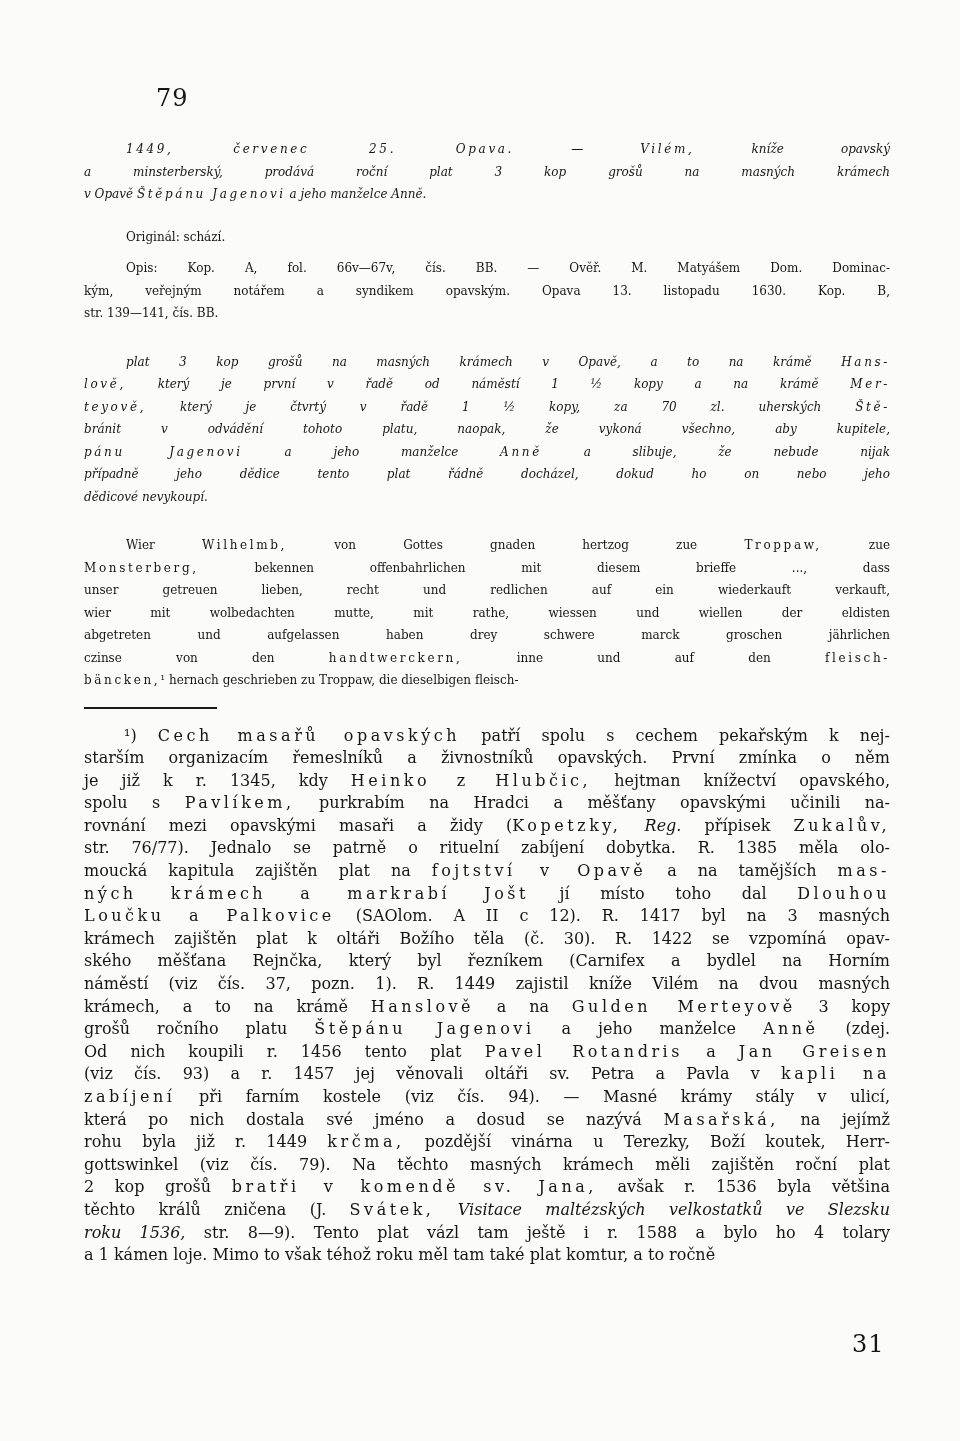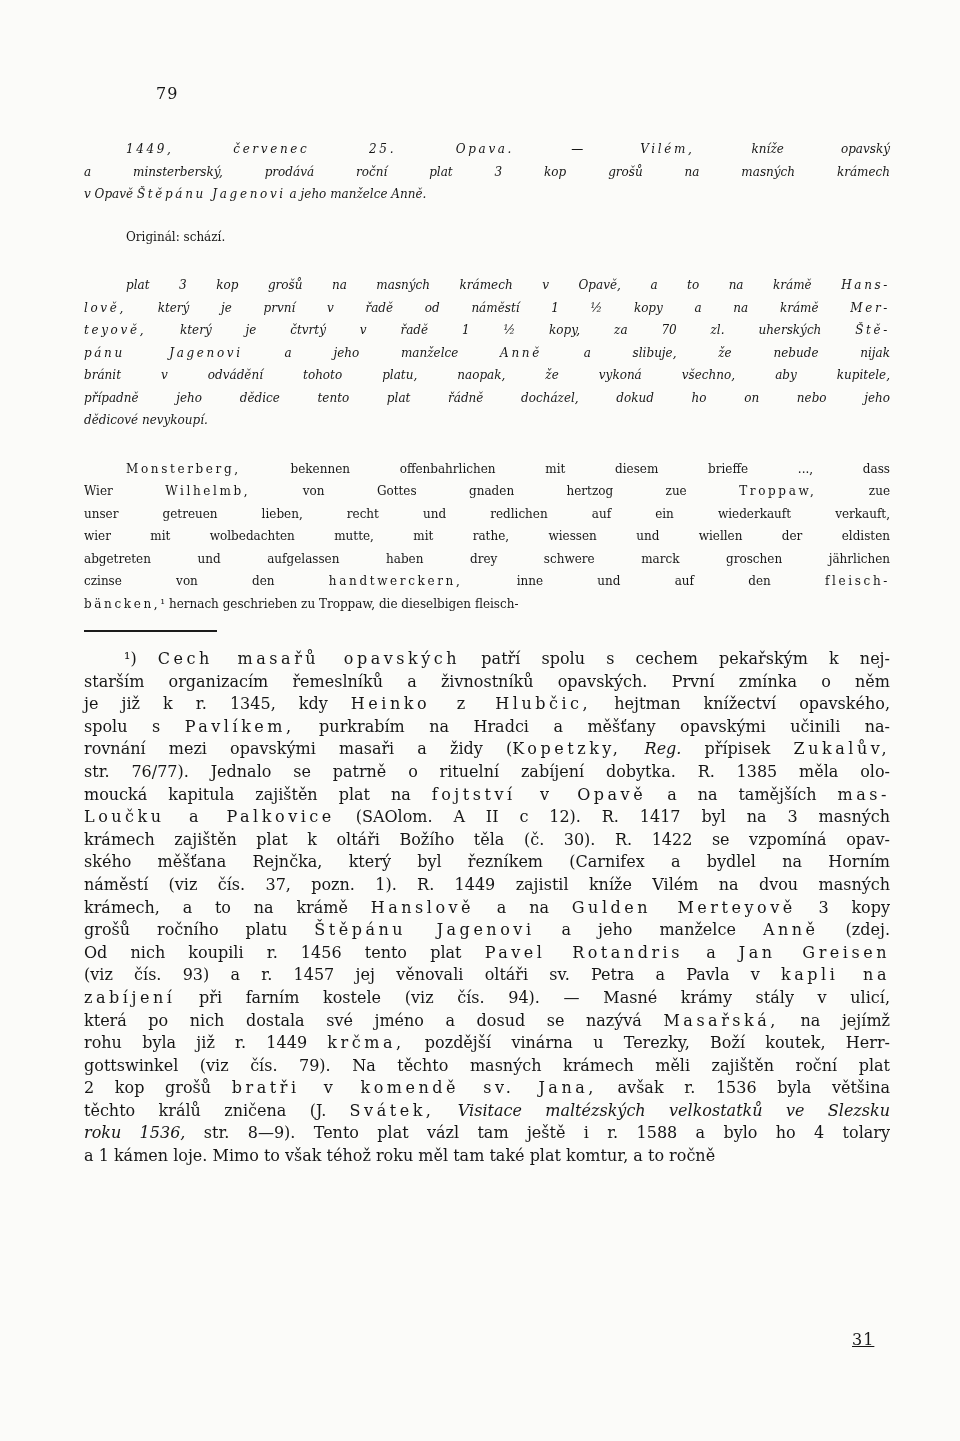--- a/index.html
+++ b/index.html
@@ -4,23 +4,23 @@
 <style>
   html, body { margin: 0; padding: 0; }
   body {
     width: 960px; height: 1441px;
     background: #fbfbf9;
     font-family: "DejaVu Serif", serif;
     color: #161616;
   }
   .page { position: relative; width: 960px; height: 1441px; overflow: hidden; }
 
-  .pnum { position: absolute; font-size: 16px; letter-spacing: 1px; }
+  .pnum { position: absolute; font-size: 24px; letter-spacing: 1px; }
   .pnum.top { left: 156px; top: 84px; }
-  .pnum.bottom { left: 852px; top: 1330px; text-decoration: underline; }
+  .pnum.bottom { left: 852px; top: 1330px; }
 
   .content { position: absolute; left: 84px; top: 138px; width: 806px; }
 
   .para { font-size: 12px; line-height: 22.5px; }
   .italic { font-style: italic; }
 
   .ln { text-align: justify; text-align-last: justify; }
   .ln.last { text-align-last: left; }
   .indent .ln:first-child { text-indent: 42px; }
 
@@ -51,51 +51,57 @@
     <div class="para italic indent heading">
         <div class="ln"><span class="sp">1449, červenec 25. Opava.</span> — <span class="sp">Vilém,</span> kníže opavský</div>
         <div class="ln">a minsterberský, prodává roční plat 3 kop grošů na masných krámech</div>
         <div class="ln last">v Opavě <span class="sp">Štěpánu Jagenovi</span> a jeho manželce Anně.</div>
       </div>
 
     <div class="para indent orig">
         <div class="ln last">Originál: schází.</div>
       </div>
 
+    <div class="para indent copy">
+        <div class="ln">Opis: Kop. A, fol. 66v—67v, čís. BB. — Ověř. M. Matyášem Dom. Dominac-</div>
+        <div class="ln">kým, veřejným notářem a syndikem opavským. Opava 13. listopadu 1630. Kop. B,</div>
+        <div class="ln last">str. 139—141, čís. BB.</div>
+      </div>
 
     <div class="para italic indent summary">
         <div class="ln">plat 3 kop grošů na masných krámech v Opavě, a to na krámě <span class="sp">Hans-</span></div>
         <div class="ln"><span class="sp">lově,</span> který je první v řadě od náměstí 1 ½ kopy a na krámě <span class="sp">Mer-</span></div>
         <div class="ln"><span class="sp">teyově,</span> který je čtvrtý v řadě 1 ½ kopy, za 70 zl. uherských <span class="sp">Ště-</span></div>
+        <div class="ln">bránit v odvádění tohoto platu, naopak, že vykoná všechno, aby kupitele,</div>
         <div class="ln"><span class="sp">pánu Jagenovi</span> a jeho manželce <span class="sp">Anně</span> a slibuje, že nebude nijak</div>
-        <div class="ln">bránit v odvádění tohoto platu, naopak, že vykoná všechno, aby kupitele,</div>
         <div class="ln">případně jeho dědice tento plat řádně docházel, dokud ho on nebo jeho</div>
         <div class="ln last">dědicové nevykoupí.</div>
       </div>
 
     <div class="para indent german">
+        <div class="ln">Wier <span class="sp">Wilhelmb,</span> von Gottes gnaden hertzog zue <span class="sp">Troppaw,</span> zue</div>
         <div class="ln"><span class="sp">Monsterberg,</span> bekennen offenbahrlichen mit diesem brieffe ..., dass</div>
-        <div class="ln">Wier <span class="sp">Wilhelmb,</span> von Gottes gnaden hertzog zue <span class="sp">Troppaw,</span> zue</div>
         <div class="ln">unser getreuen lieben, recht und redlichen auf ein wiederkauft verkauft,</div>
         <div class="ln">wier mit wolbedachten mutte, mit rathe, wiessen und wiellen der eldisten</div>
         <div class="ln">abgetreten und aufgelassen haben drey schwere marck groschen jährlichen</div>
         <div class="ln">czinse von den <span class="sp">handtwerckern,</span> inne und auf den <span class="sp">fleisch-</span></div>
         <div class="ln last"><span class="sp">bäncken,</span>¹ hernach geschrieben zu Troppaw, die dieselbigen fleisch-</div>
       </div>
 
     <div class="fnsep"></div>
 
     <div class="para footnote">
         <div class="ln">¹) <span class="sp">Cech masařů opavských</span> patří spolu s cechem pekařským k nej-</div>
         <div class="ln">starším organizacím řemeslníků a živnostníků opavských. První zmínka o něm</div>
         <div class="ln">je již k r. 1345, kdy <span class="sp">Heinko z Hlubčic,</span> hejtman knížectví opavského,</div>
         <div class="ln">spolu s <span class="sp">Pavlíkem,</span> purkrabím na Hradci a měšťany opavskými učinili na-</div>
         <div class="ln">rovnání mezi opavskými masaři a židy (<span class="sp">Kopetzky,</span> <i>Reg.</i> přípisek <span class="sp">Zukalův,</span></div>
         <div class="ln">str. 76/77). Jednalo se patrně o rituelní zabíjení dobytka. R. 1385 měla olo-</div>
         <div class="ln">moucká kapitula zajištěn plat na <span class="sp">fojtství v Opavě</span> a na tamějších <span class="sp">mas-</span></div>
+        <div class="ln"><span class="sp">ných krámech a markrabí Jošt</span> jí místo toho dal <span class="sp">Dlouhou</span></div>
         <div class="ln"><span class="sp">Loučku a Palkovice</span> (SAOlom. A II c 12). R. 1417 byl na 3 masných</div>
         <div class="ln">krámech zajištěn plat k oltáři Božího těla (č. 30). R. 1422 se vzpomíná opav-</div>
         <div class="ln">ského měšťana Rejnčka, který byl řezníkem (Carnifex a bydlel na Horním</div>
         <div class="ln">náměstí (viz čís. 37, pozn. 1). R. 1449 zajistil kníže Vilém na dvou masných</div>
         <div class="ln">krámech, a to na krámě <span class="sp">Hanslově</span> a na <span class="sp">Gulden Merteyově</span> 3 kopy</div>
         <div class="ln">grošů ročního platu <span class="sp">Štěpánu Jagenovi</span> a jeho manželce <span class="sp">Anně</span> (zdej.</div>
         <div class="ln">Od nich koupili r. 1456 tento plat <span class="sp">Pavel Rotandris</span> a <span class="sp">Jan Greisen</span></div>
         <div class="ln">(viz čís. 93) a r. 1457 jej věnovali oltáři sv. Petra a Pavla v <span class="sp">kapli na</span></div>
         <div class="ln"><span class="sp">zabíjení</span> při farním kostele (viz čís. 94). — Masné krámy stály v ulicí,</div>
         <div class="ln">která po nich dostala své jméno a dosud se nazývá <span class="sp">Masařská,</span> na jejímž</div>

